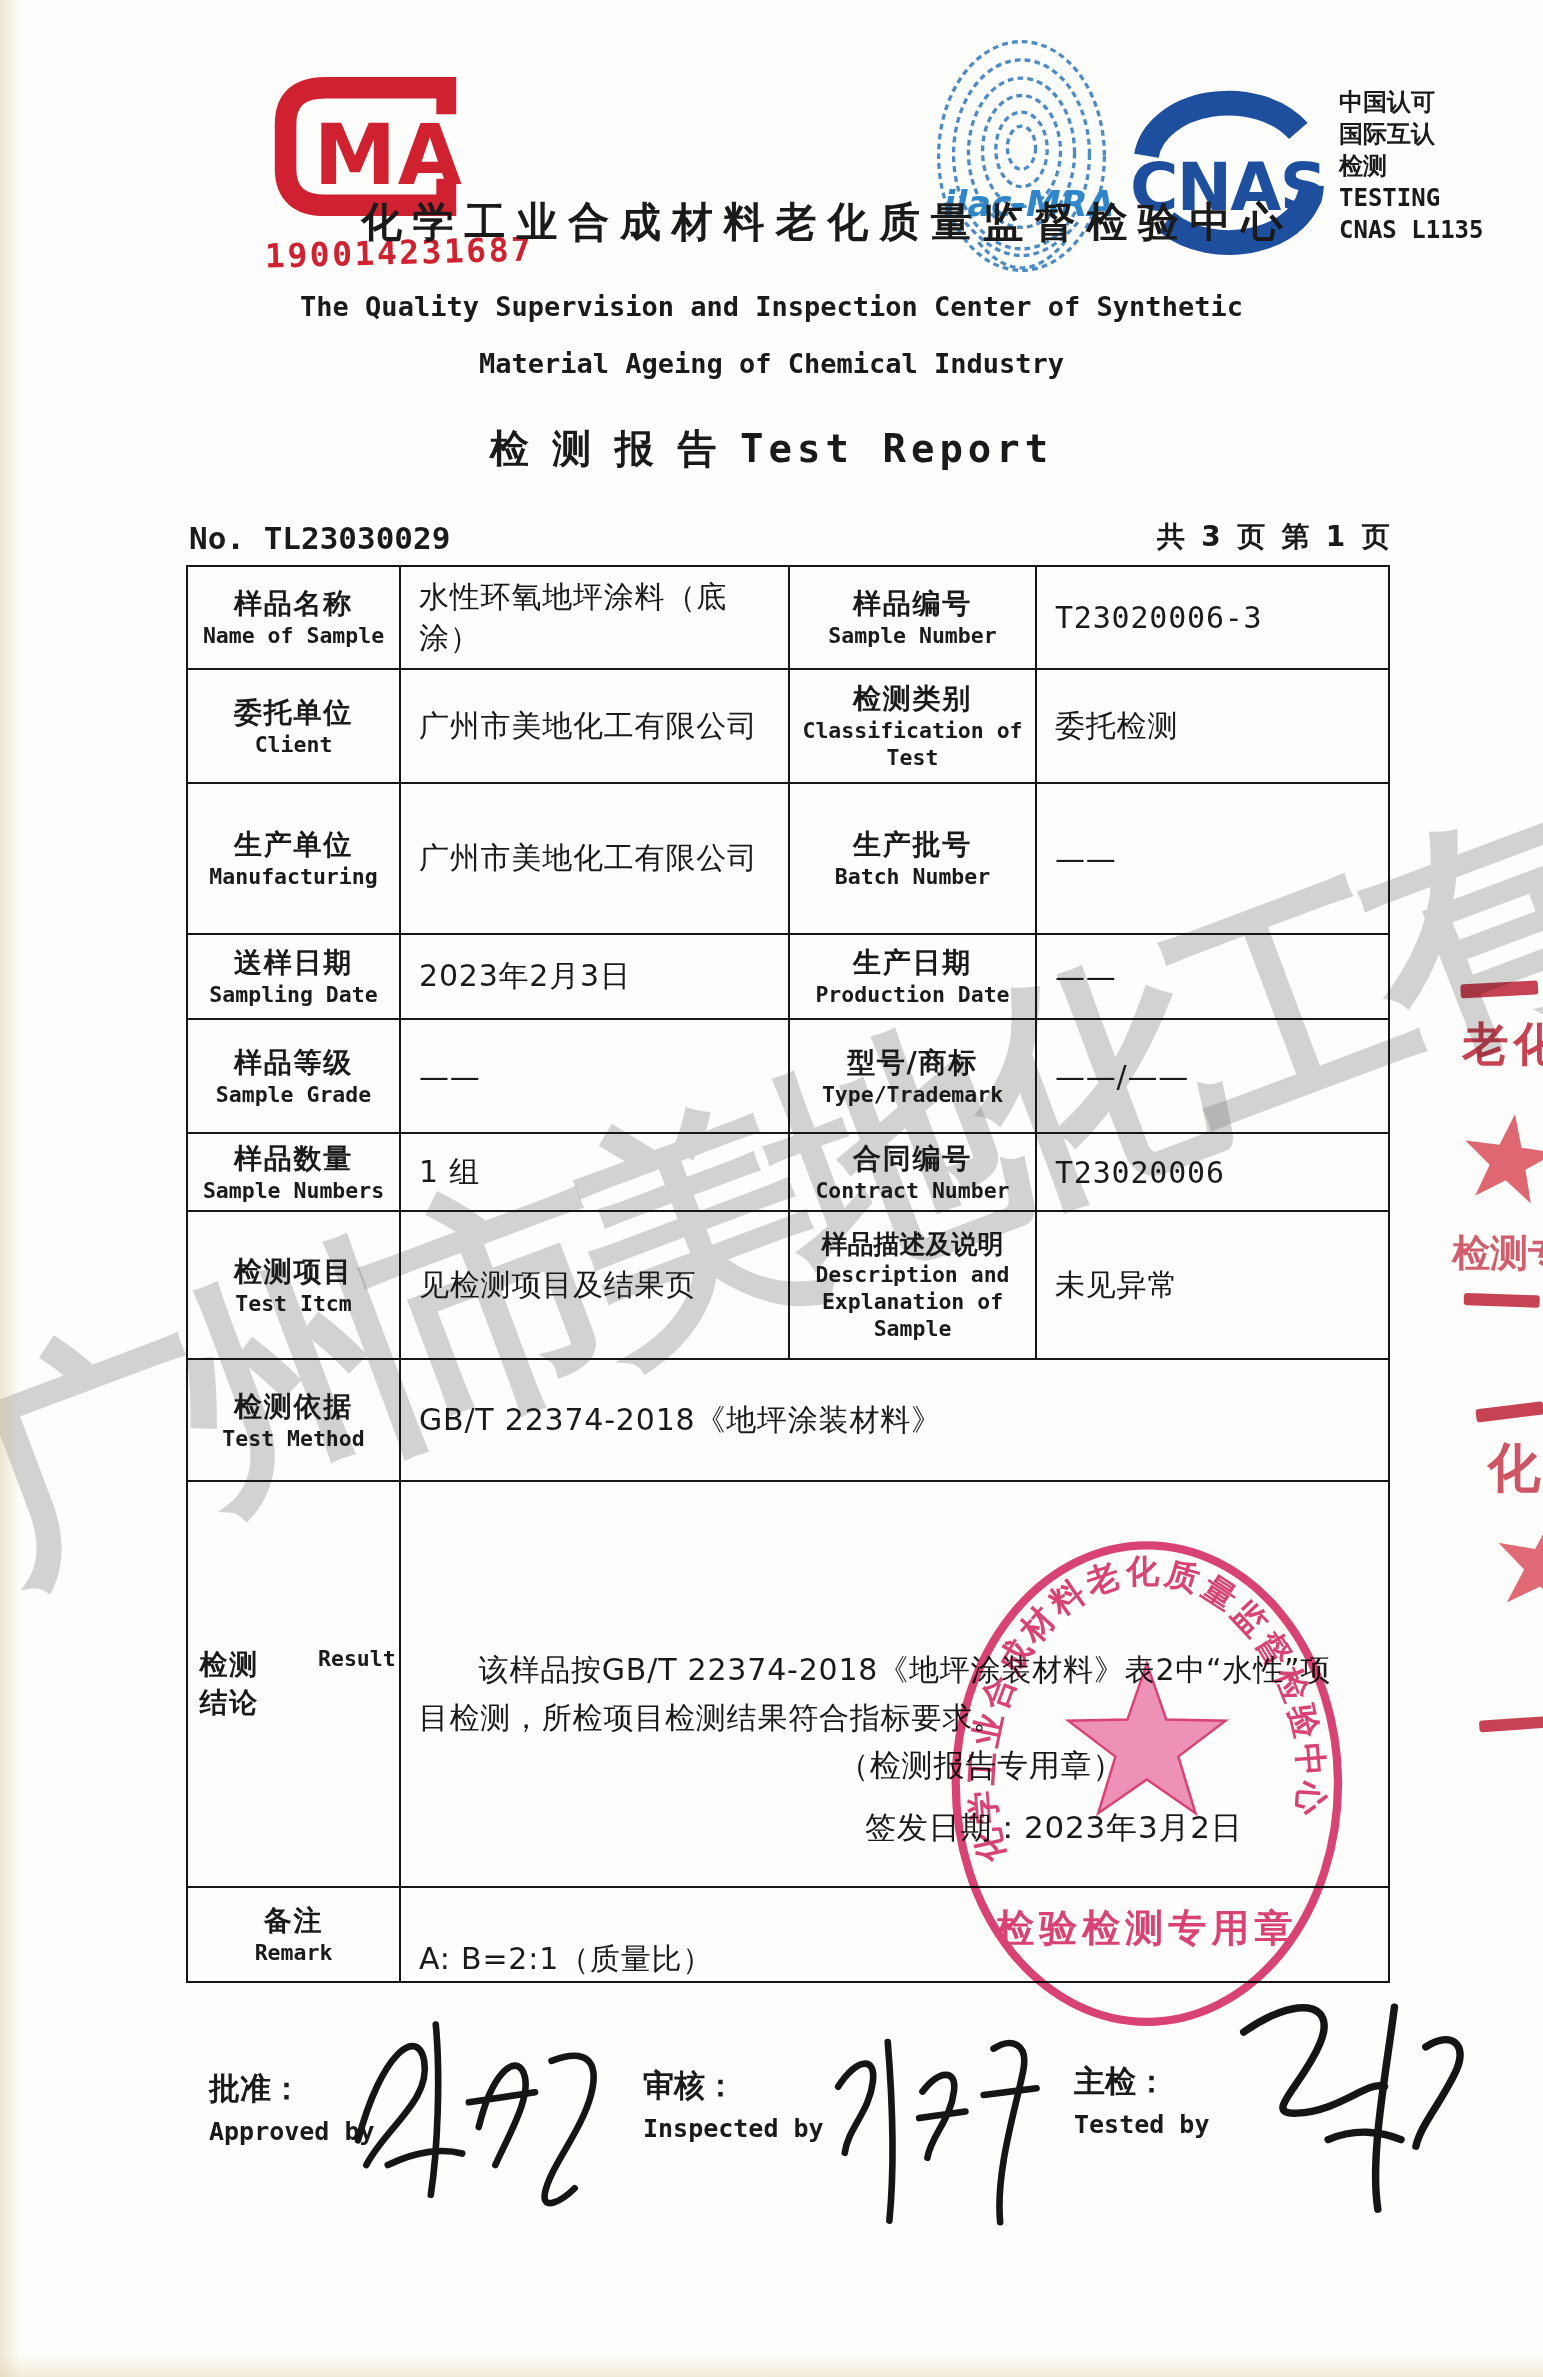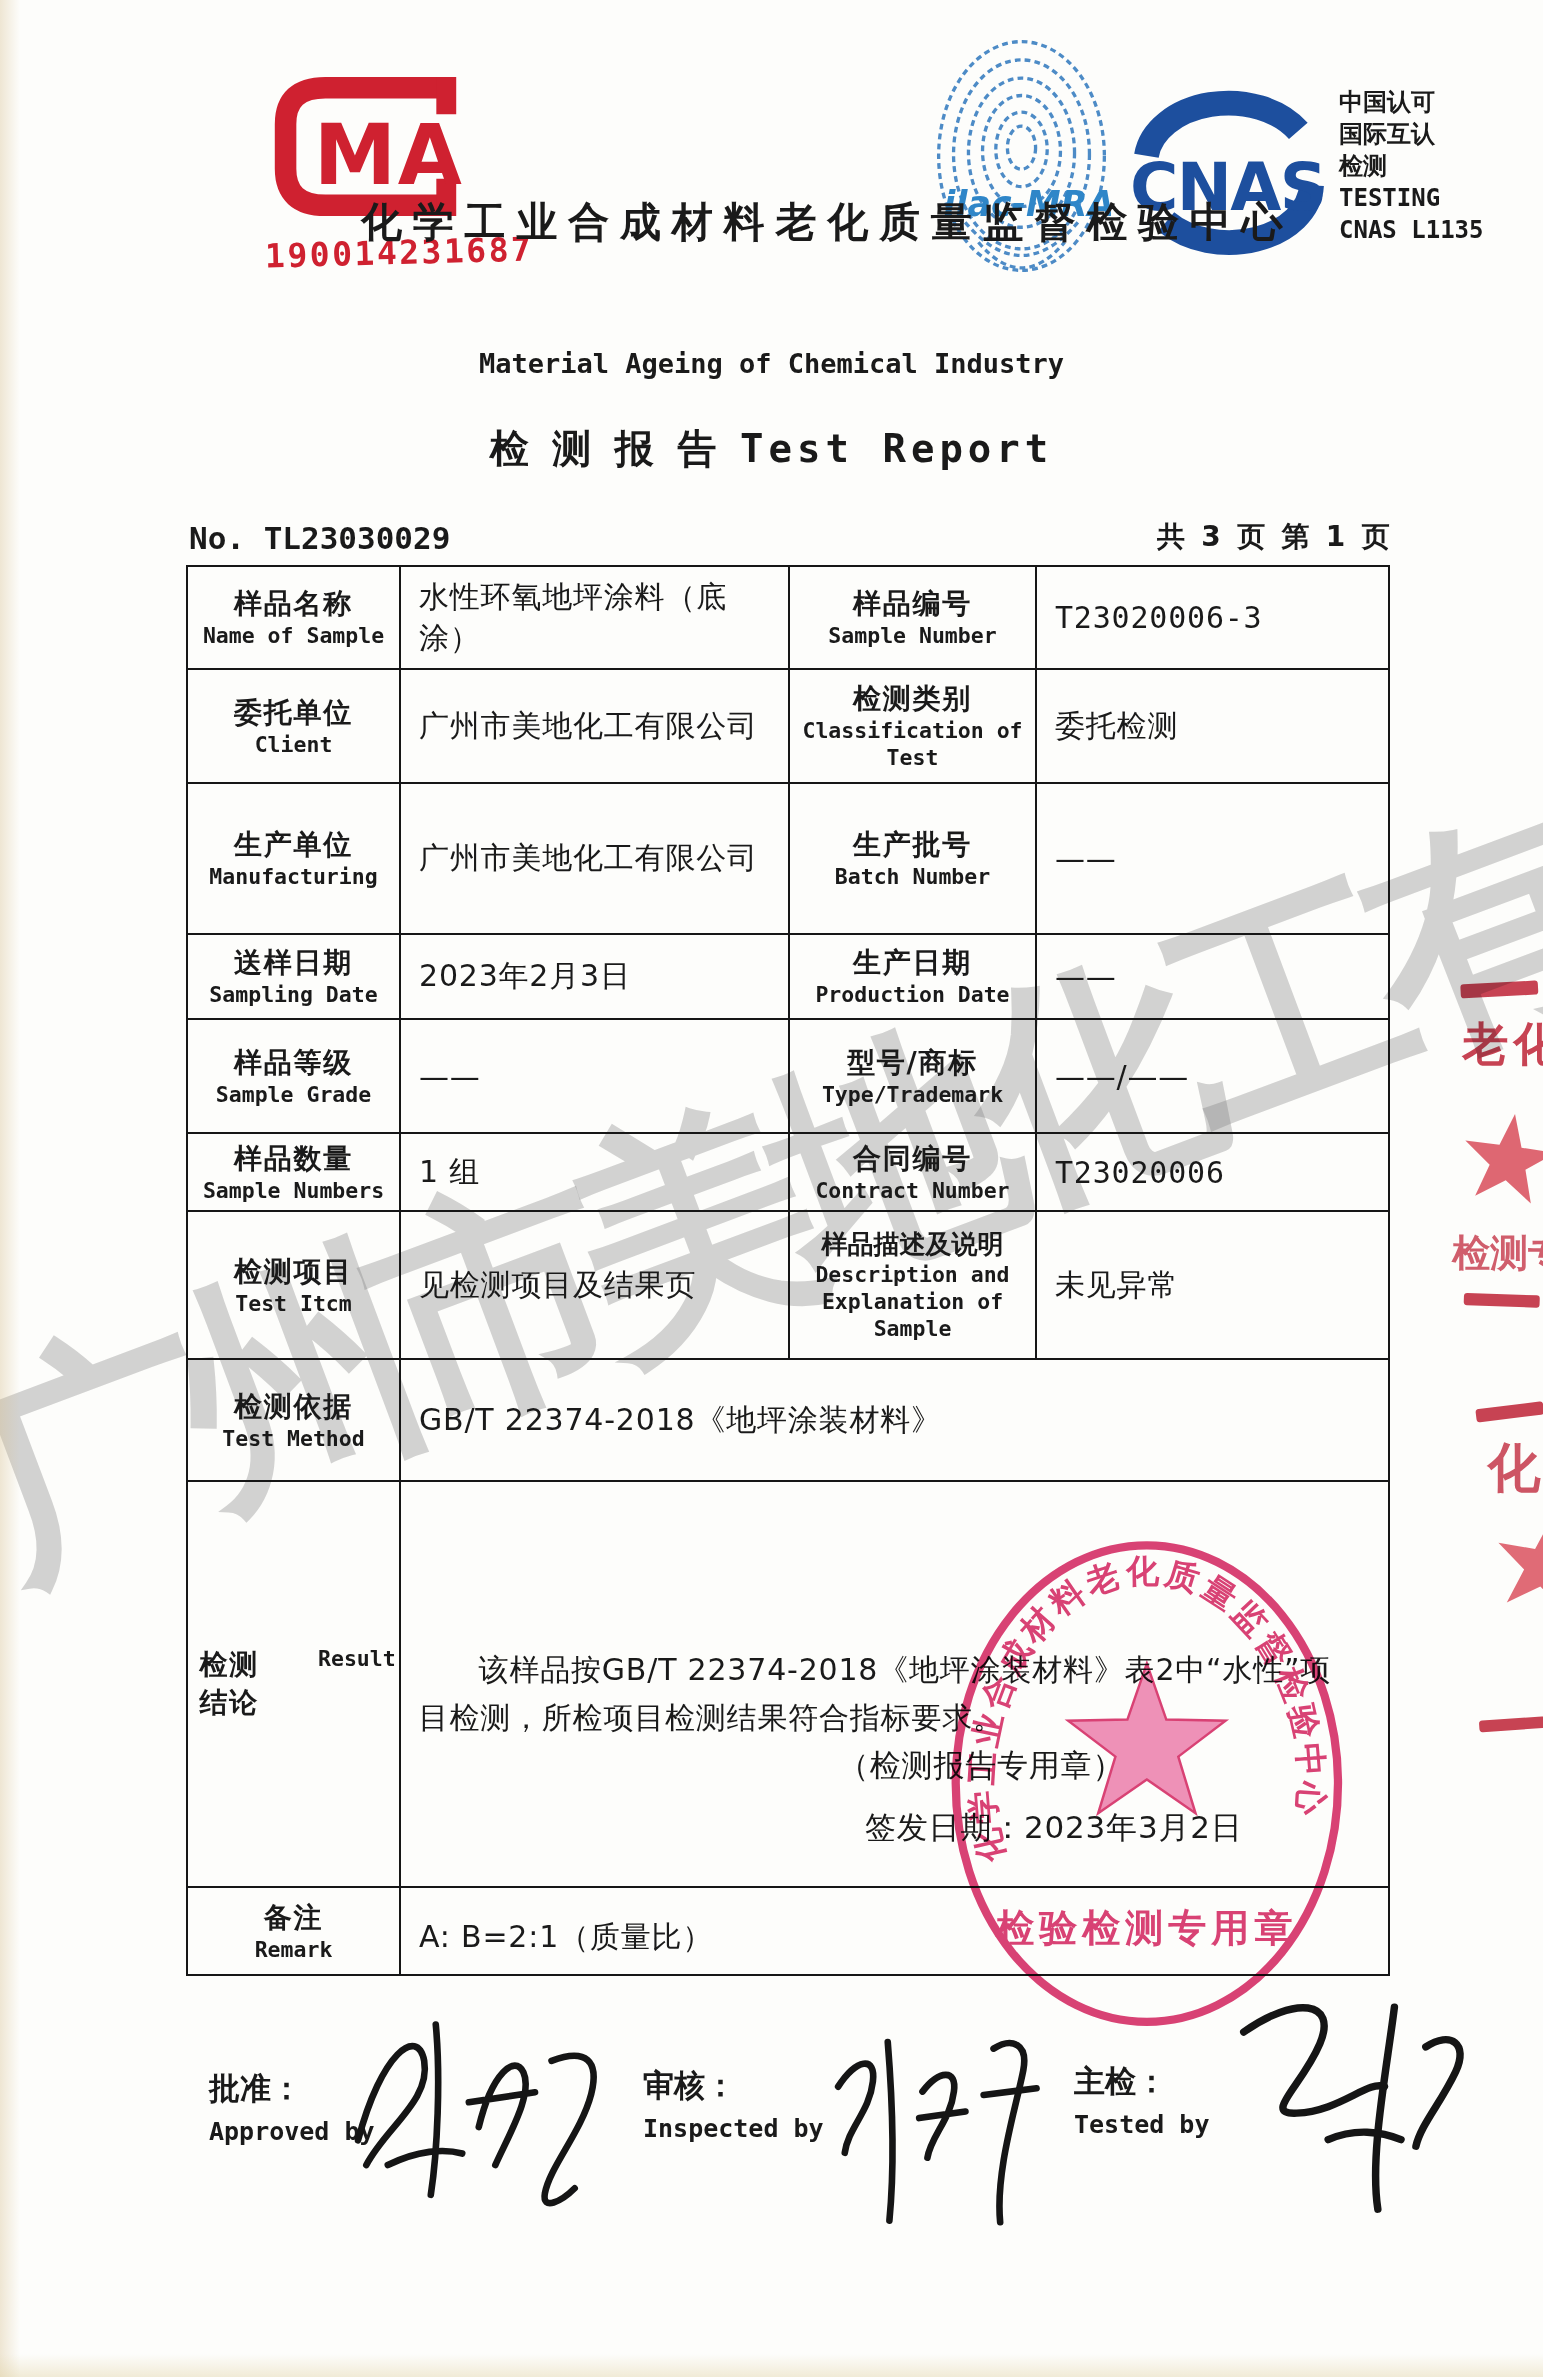--- a/index.html
+++ b/index.html
@@ -108,20 +108,21 @@
   </svg>
 
   <div class="accred">
     <div>中国认可</div>
     <div>国际互认</div>
     <div>检测</div>
     <div class="mono">TESTING</div>
     <div class="mono">CNAS L1135</div>
   </div>
 
+  <div class="org-en l1 mono">The Quality Supervision and Inspection Center of Synthetic</div>
   <div class="org-en l2 mono">Material Ageing of Chemical Industry</div>
 
   <div class="doc-title">
     <span>检 测 报 告</span>
     <span class="mono">Test Report</span>
   </div>
 
   <div class="report-no mono">No. TL23030029</div>
   <div class="page-info">共 3 页 第 1 页</div>
 
@@ -236,21 +237,21 @@
         <div class="result-par">该样品按GB/T 22374-2018《地坪涂装材料》表2中“水性”项目检测，所检项目检测结果符合指标要求。</div>
         <div class="seal-note">（检测报告专用章）</div>
         <div class="issue-date">签发日期：2023年3月2日</div>
       </td>
     </tr>
     <tr class="r10">
       <td class="lbl">
             <span class="lbl-cn">备注</span>
             <span class="lbl-en">Remark</span>
           </td>
-      <td class="val" colspan="3" style="vertical-align:top;padding-top:29px;margin-top:44px;">A: B=2:1（质量比）</td>
+      <td class="val" colspan="3" style="vertical-align:top;padding-top:51px;margin-top:44px;">A: B=2:1（质量比）</td>
     </tr>
   </tbody>
     </table>
 
   <div class="sig-label" style="left:209px;top:2068px;">
     <span class="cn">批准：</span>
     <span class="en">Approved by</span>
   </div>
   <svg class="sig-svg" style="left:338px;top:2003px;" width="265" height="215" viewBox="0 0 320 260">
     <g fill="none" stroke="#151515" stroke-width="8" stroke-linecap="round">

